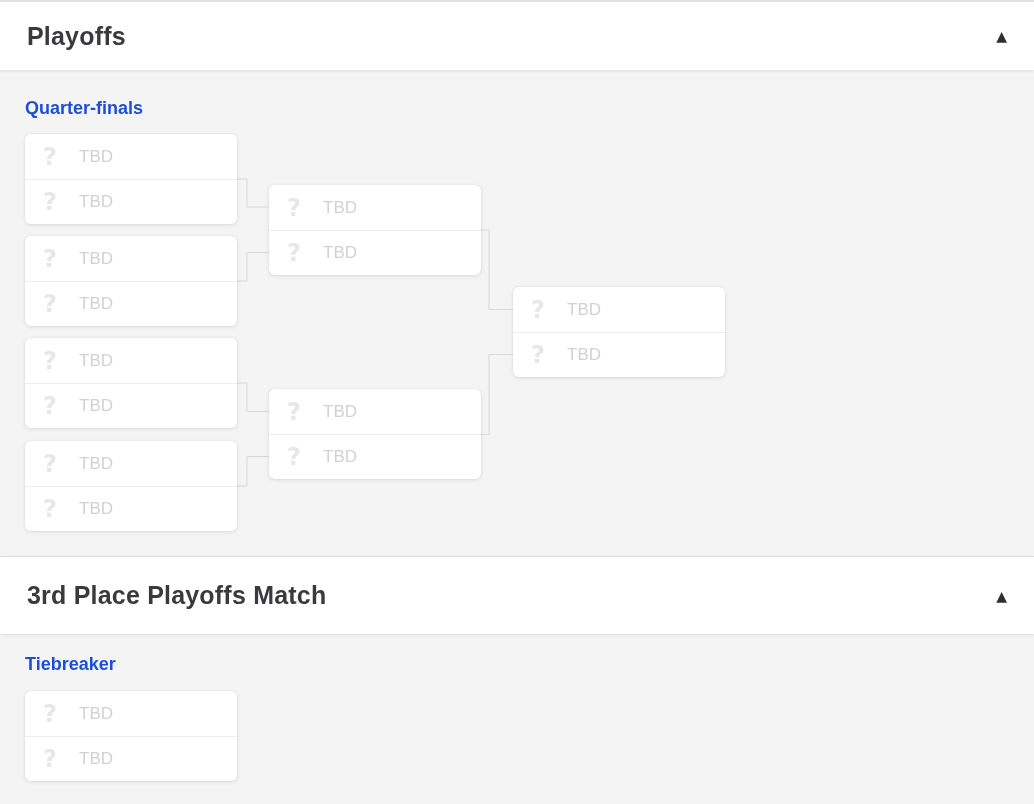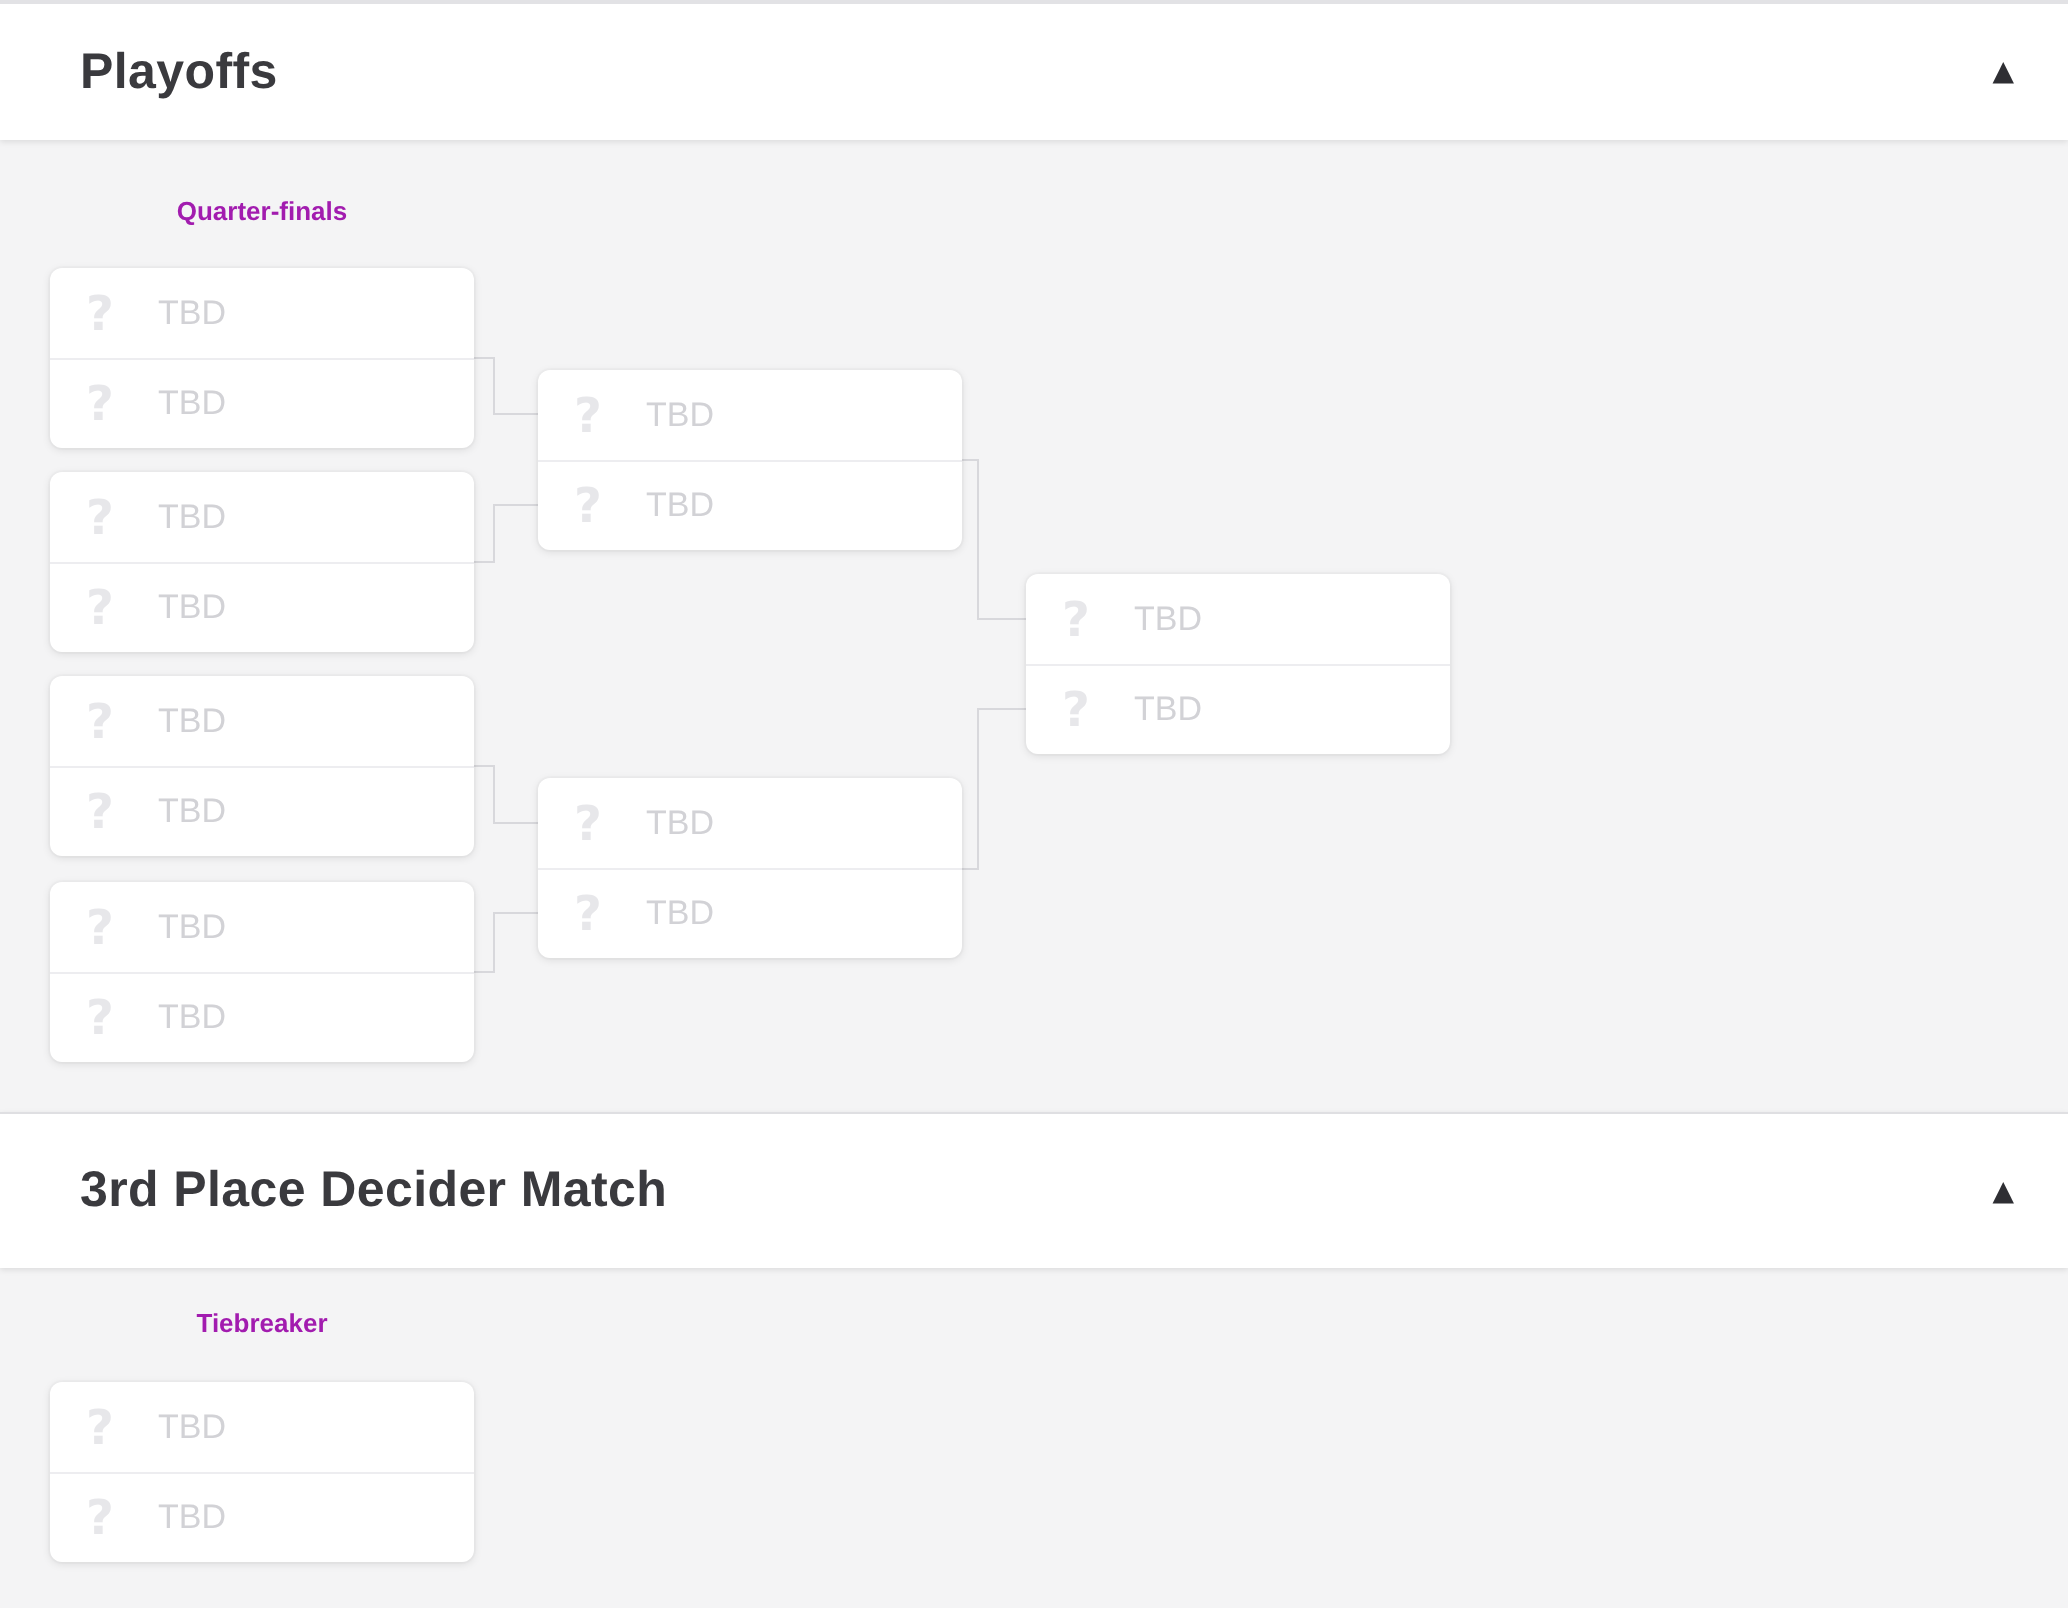--- a/index.html
+++ b/index.html
@@ -4,40 +4,40 @@
 <style>
   * { margin:0; padding:0; box-sizing:border-box; }
   html,body { width:1034px; height:804px; }
   body { font-family:"Liberation Sans","DejaVu Sans",sans-serif; background:#f4f4f5; overflow:hidden; }
   .page { position:relative; width:1034px; height:804px; background:#f4f4f5; }
 
   
   .section-header {
     position:absolute; left:0; width:1034px; background:#ffffff;
     display:flex; align-items:center; justify-content:space-between;
-    padding:0 25px 0 40px;
+    padding:0 25px 0 27px;
     box-shadow:0 1px 3px rgba(0,0,0,0.10);
     z-index:3;
   }
   .section-header.first { top:0; height:70px; border-top:2px solid #e2e2e5; }
   .section-header.second { top:556px; height:78px; border-top:1px solid #dfdfe2; }
   .section-title { font-size:25px; font-weight:700; color:#3a3a3e; letter-spacing:0.2px; }
   .collapse-btn {
     color:#2e2e33; font-size:14px; line-height:1; cursor:pointer;
     font-family:"DejaVu Sans",sans-serif; padding:4px 2px;
   }
 
   
   .section-content { position:absolute; left:0; width:1034px; background:#f4f4f5; z-index:1; }
   .content-playoffs { top:70px; height:486px; }
   .content-tiebreaker { top:634px; height:170px; }
 
   .round-header {
-    position:absolute; width:212px; text-align:center;
-    font-size:13px; font-weight:700; color:#a21caf;
+    position:absolute; width:212px; 
+    font-size:18px; font-weight:700; color:#1d4ed8;
   }
 
   
   .match {
     position:absolute; width:212px; background:#ffffff; border-radius:6px;
     box-shadow:0 1px 4px rgba(0,0,0,0.10), 0 0 0 1px rgba(0,0,0,0.015);
     z-index:2;
   }
   .slot { height:45px; display:flex; align-items:center; }
   .slot + .slot { border-top:1px solid #ededf0; }
@@ -148,21 +148,21 @@
       </div>
       <div class="slot">
         <span class="qmark">?</span>
         <span class="slot-label">TBD</span>
       </div>
     </div>
 
   </div>
 
   <div class="section-header second">
-    <span class="section-title">3rd Place Decider Match</span>
+    <span class="section-title">3rd Place Playoffs Match</span>
     <span class="collapse-btn">▲</span>
   </div>
 
   <div class="section-content content-tiebreaker">
 
     <div class="round-header" style="left:25px; top:20px;">Tiebreaker</div>
 
     <div class="match" style="left:25px; top:57px;">
       <div class="slot">
         <span class="qmark">?</span>

